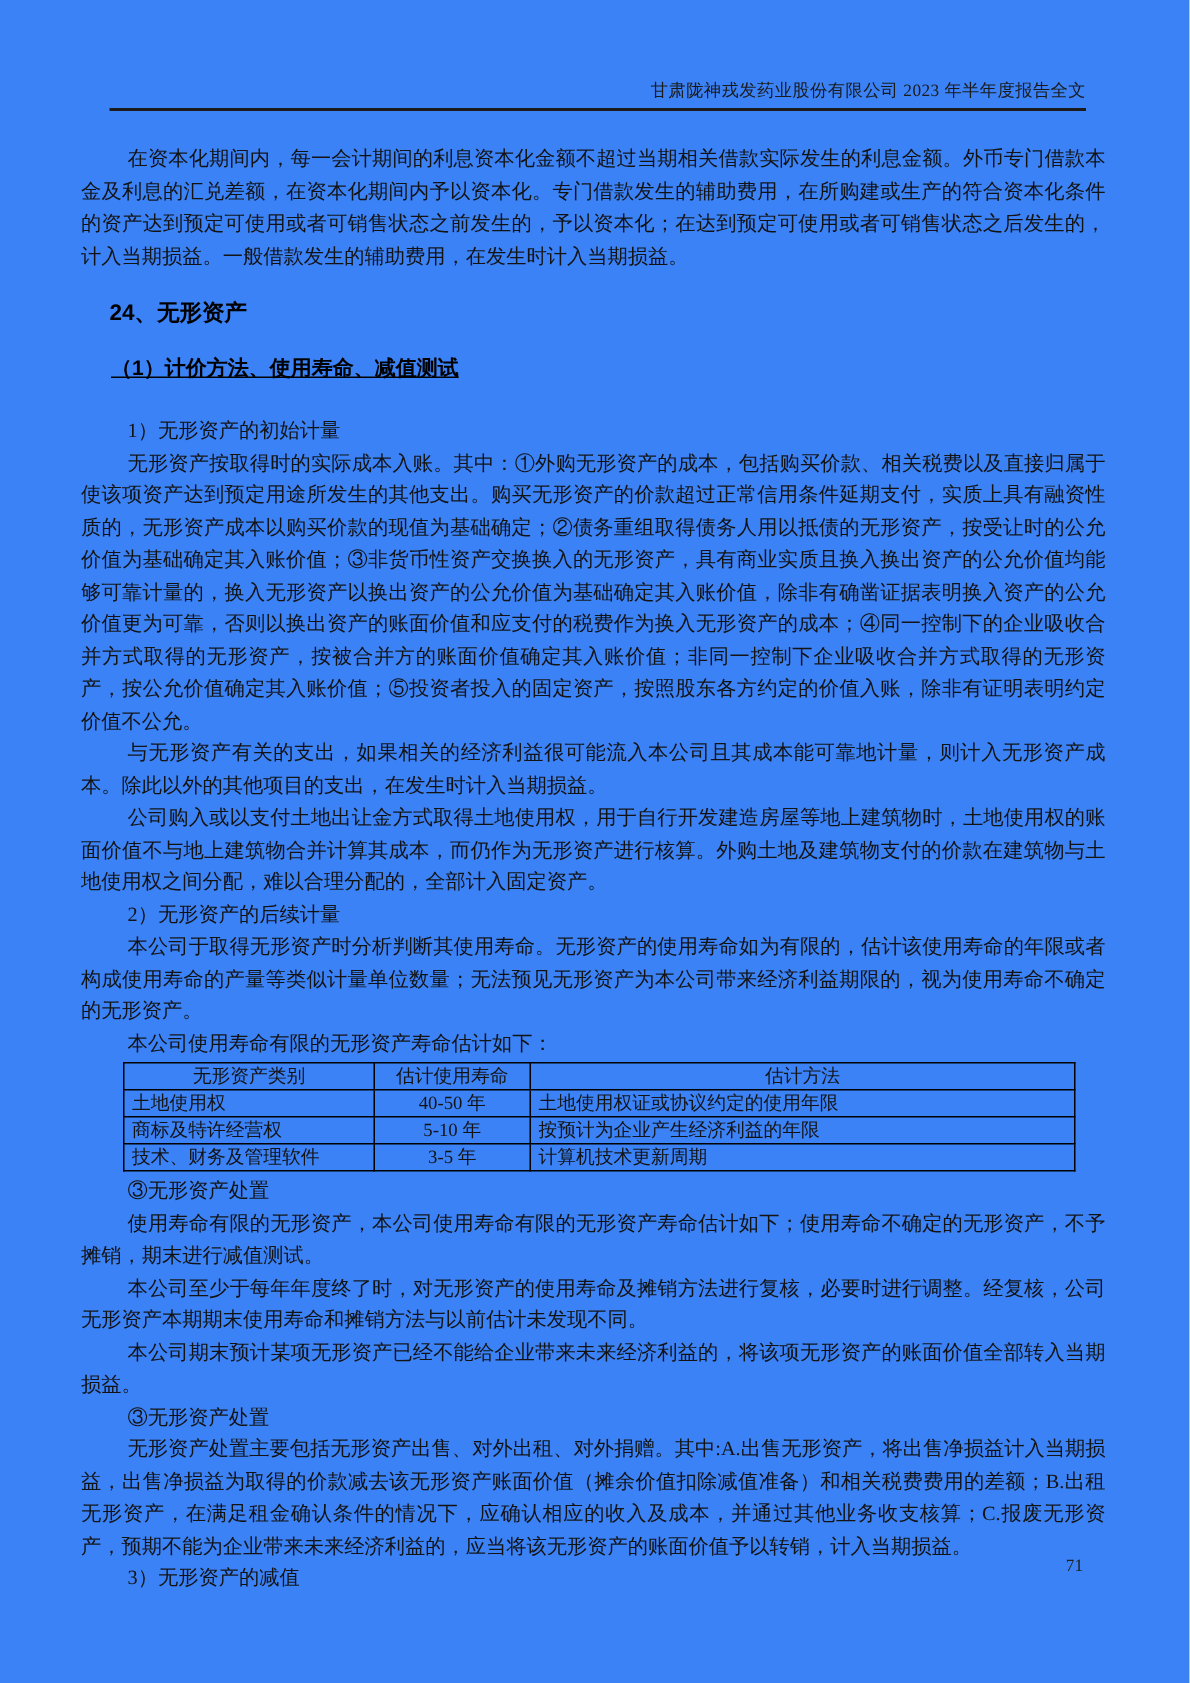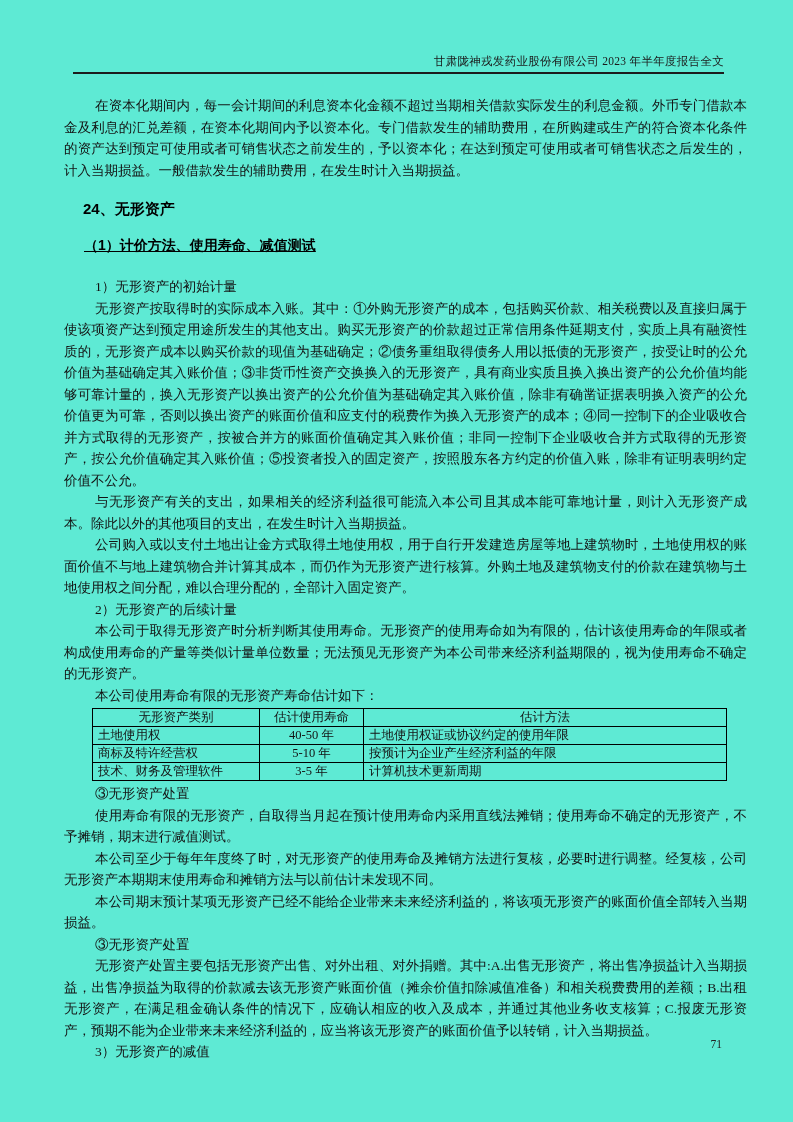--- a/index.html
+++ b/index.html
@@ -1,41 +1,41 @@
 <!DOCTYPE html>
 <html lang="zh"><head>
 <meta charset="utf-8">
 <style>
   html, body { margin: 0; padding: 0; background: #ffffff; }
   .page {
     position: relative;
     width: 793px;
     height: 1122px;
-    background: #5eead4;
+    background: #3b82f6;
     color: #111111;
     font-family: "Liberation Serif", "DejaVu Serif", serif;
     overflow: hidden;
   }
   .doc-header {
     position: absolute;
     top: 54px;
     left: 73px;
     width: 651px;
     text-align: right;
     font-size: 11.5px;
     line-height: 14px;
     padding-bottom: 4px;
     border-bottom: 2px solid #1c1c1c;
     color: #1a1a1a;
     letter-spacing: 0.3px;
   }
   .content {
     position: absolute;
     top: 95px;
-    left: 64px;
+    left: 54px;
     width: 683px;
     font-size: 13.5px;
     line-height: 21.5px;
     text-align: justify;
     color: #131313;
   }
   .content p { margin: 0; text-indent: 2.3em; }
   h2.sec {
     font-size: 15px;
     font-weight: bold;
@@ -147,21 +147,21 @@
         <tr>
           <td>技术、财务及管理软件</td>
           <td>3-5 年</td>
           <td>计算机技术更新周期</td>
         </tr>
       </tbody>
     </table>
 
     <p>③无形资产处置</p>
 
-    <p>使用寿命有限的无形资产，自取得当月起在预计使用寿命内采用直线法摊销；使用寿命不确定的无形资产，不予摊销，期末进行减值测试。</p>
+    <p>使用寿命有限的无形资产，本公司使用寿命有限的无形资产寿命估计如下；使用寿命不确定的无形资产，不予摊销，期末进行减值测试。</p>
 
     <p>本公司至少于每年年度终了时，对无形资产的使用寿命及摊销方法进行复核，必要时进行调整。经复核，公司无形资产本期期末使用寿命和摊销方法与以前估计未发现不同。</p>
 
     <p>本公司期末预计某项无形资产已经不能给企业带来未来经济利益的，将该项无形资产的账面价值全部转入当期损益。</p>
 
     <p>③无形资产处置</p>
 
     <p>无形资产处置主要包括无形资产出售、对外出租、对外捐赠。其中:A.出售无形资产，将出售净损益计入当期损益，出售净损益为取得的价款减去该无形资产账面价值（摊余价值扣除减值准备）和相关税费费用的差额；B.出租无形资产，在满足租金确认条件的情况下，应确认相应的收入及成本，并通过其他业务收支核算；C.报废无形资产，预期不能为企业带来未来经济利益的，应当将该无形资产的账面价值予以转销，计入当期损益。</p>
 
     <p>3）无形资产的减值</p>

